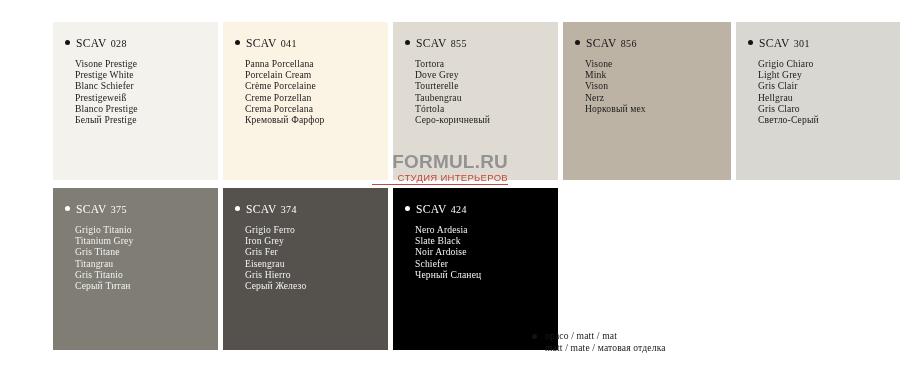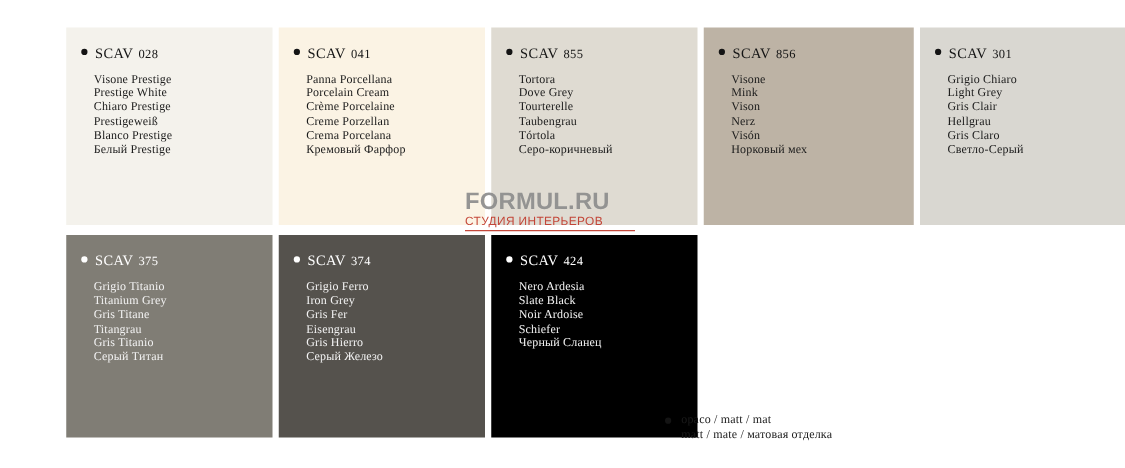--- a/index.html
+++ b/index.html
@@ -108,21 +108,21 @@
   .swatch.dark .code-text,
   .swatch.dark .code-num { color: #ffffff; }
   .swatch.dark .name-line { color: #f2f2f2; }
 
   
   #watermark {
     position: absolute;
     left: 372px;
     top: 152px;
     width: 136px;
-    text-align: left;
+    text-align: right;
     opacity: 0.92;
     pointer-events: none;
   }
   #watermark-main {
     font-family: "Liberation Sans", sans-serif;
     font-size: 19px;
     font-weight: bold;
     color: #8d8d8d;
     letter-spacing: 0.2px;
     line-height: 20px;
@@ -169,21 +169,21 @@
   <div class="row" id="row-top">
       <div class="swatch" style="background: rgb(244, 242, 236);">
         <div class="swatch-head">
           <span class="bullet"></span>
           <span class="code-text">SCAV</span>
           <span class="code-num">028</span>
         </div>
         <div class="names">
           <div class="name-line">Visone Prestige</div>
           <div class="name-line">Prestige White</div>
-          <div class="name-line">Chiaro Prestige</div>
+          <div class="name-line">Blanc Schiefer</div>
           <div class="name-line">Prestigeweiß</div>
           <div class="name-line">Blanco Prestige</div>
           <div class="name-line">Белый Prestige</div>
         </div>
       </div>
       <div class="swatch" style="background: rgb(251, 243, 228);">
         <div class="swatch-head">
           <span class="bullet"></span>
           <span class="code-text">SCAV</span>
           <span class="code-num">041</span>
@@ -216,21 +216,20 @@
         <div class="swatch-head">
           <span class="bullet"></span>
           <span class="code-text">SCAV</span>
           <span class="code-num">856</span>
         </div>
         <div class="names">
           <div class="name-line">Visone</div>
           <div class="name-line">Mink</div>
           <div class="name-line">Vison</div>
           <div class="name-line">Nerz</div>
-          <div class="name-line">Visón</div>
           <div class="name-line">Норковый мех</div>
         </div>
       </div>
       <div class="swatch" style="background: rgb(217, 215, 209);">
         <div class="swatch-head">
           <span class="bullet"></span>
           <span class="code-text">SCAV</span>
           <span class="code-num">301</span>
         </div>
         <div class="names">

